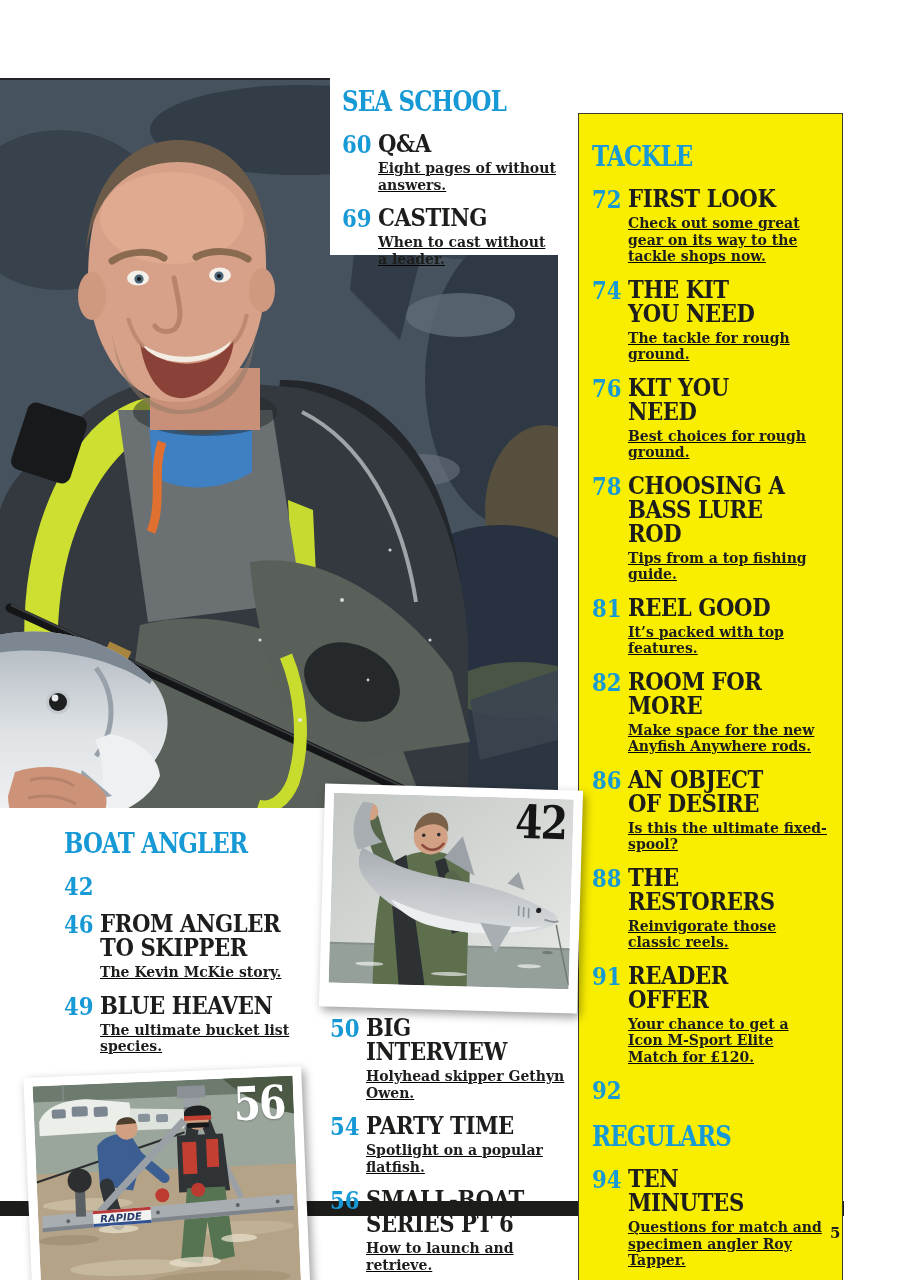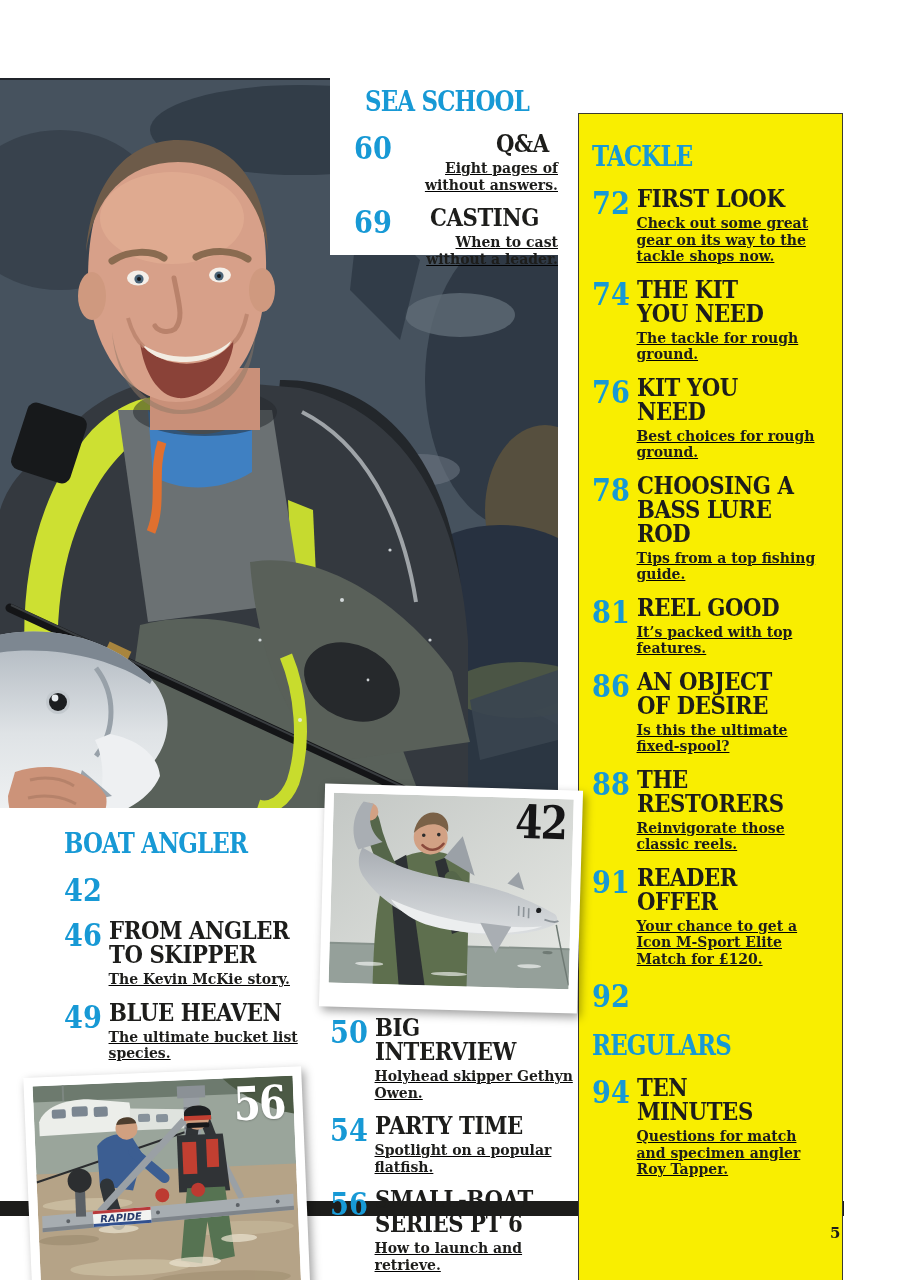--- a/index.html
+++ b/index.html
@@ -22,29 +22,29 @@
     display:inline-block;transform:scaleX(.85);transform-origin:100% 0;}
   .inset-42{left:322px;top:787px;width:258px;height:223px;padding:9px;transform:rotate(1.6deg);}
   .inset-42 .badge{right:16px;top:10px;color:#161617;}
   .inset-56{left:28px;top:1072px;width:278px;height:232px;padding:9px;transform:rotate(-2.4deg);z-index:5;}
   .inset-56 .badge{right:18px;top:12px;color:#ffffff;text-shadow:0 1px 2px rgba(0,0,0,.25);}
 
   
   .yellow-col{position:absolute;left:578px;top:78px;width:265px;height:1254px;background:var(--yellow);
     border:1px solid #3c3c30;border-bottom:none;padding:29px 14px 0 13px;z-index:2;margin-top:35px;}
   
-  .sea-box{position:absolute;left:330px;top:78px;width:228px;height:177px;background:#fff;padding:10px 0 0 24px;z-index:2;text-align:right;}
+  .sea-box{position:absolute;left:330px;top:78px;width:228px;height:177px;background:#fff;padding:10px 0 0 12px;z-index:2;}
   .boat-col{position:absolute;left:64px;top:830px;width:262px;z-index:2;}
   .mid-col{position:absolute;left:330px;top:1016px;width:250px;z-index:2;}
 
   .sec-head{color:var(--blue);font-weight:bold;font-size:27px;letter-spacing:-1px;line-height:1;margin-bottom:17px;}
   .cond{display:inline-block;transform:scaleX(.85);transform-origin:0 50%;white-space:pre-line;}
 
   .entry{display:flex;margin-bottom:13px;align-items:flex-start;}
-  .entry .num{flex:0 0 36px;color:var(--blue);font-weight:bold;font-size:32px;line-height:1;}
+  .entry .num{flex:0 0 36px;color:var(--blue);font-weight:bold;font-size:25px;line-height:1;}
   .entry .ebody{flex:1;text-decoration:underline;}
   .entry .etitle{display:block;color:var(--ink);font-weight:bold;font-size:25px;line-height:.96;letter-spacing:-.5px;}
   .entry .edesc{display:block;color:var(--ink);font-weight:bold;font-size:14px;line-height:1.18;margin-top:4px;max-width:212px;}
 
   .regulars-head{margin-top:20px;}
 
   .bottom-bar{position:absolute;left:0;top:1201px;width:844px;height:15px;background:#1d1d1b;z-index:1;}
   .folio{position:absolute;left:830px;top:1224px;color:#1d1d1b;font-weight:bold;font-size:15px;z-index:2;}
 </style>
 </head>
@@ -210,20 +210,28 @@
         </div>
 
         <div class="entry">
           <span class="num"><span class="cond">81</span></span>
           <span class="ebody">
             <span class="etitle"><span class="cond">REEL GOOD</span></span>
             <span class="edesc">It’s packed with top features.</span>
           </span>
         </div>
 
+        <div class="entry">
+          <span class="num"><span class="cond">82</span></span>
+          <span class="ebody">
+            <span class="etitle"><span class="cond">ROOM FOR
+MORE</span></span>
+            <span class="edesc">Make space for the new Anyfish Anywhere rods.</span>
+          </span>
+        </div>
 
         <div class="entry">
           <span class="num"><span class="cond">86</span></span>
           <span class="ebody">
             <span class="etitle"><span class="cond">AN OBJECT
 OF DESIRE</span></span>
             <span class="edesc">Is this the ultimate fixed-spool?</span>
           </span>
         </div>
 

